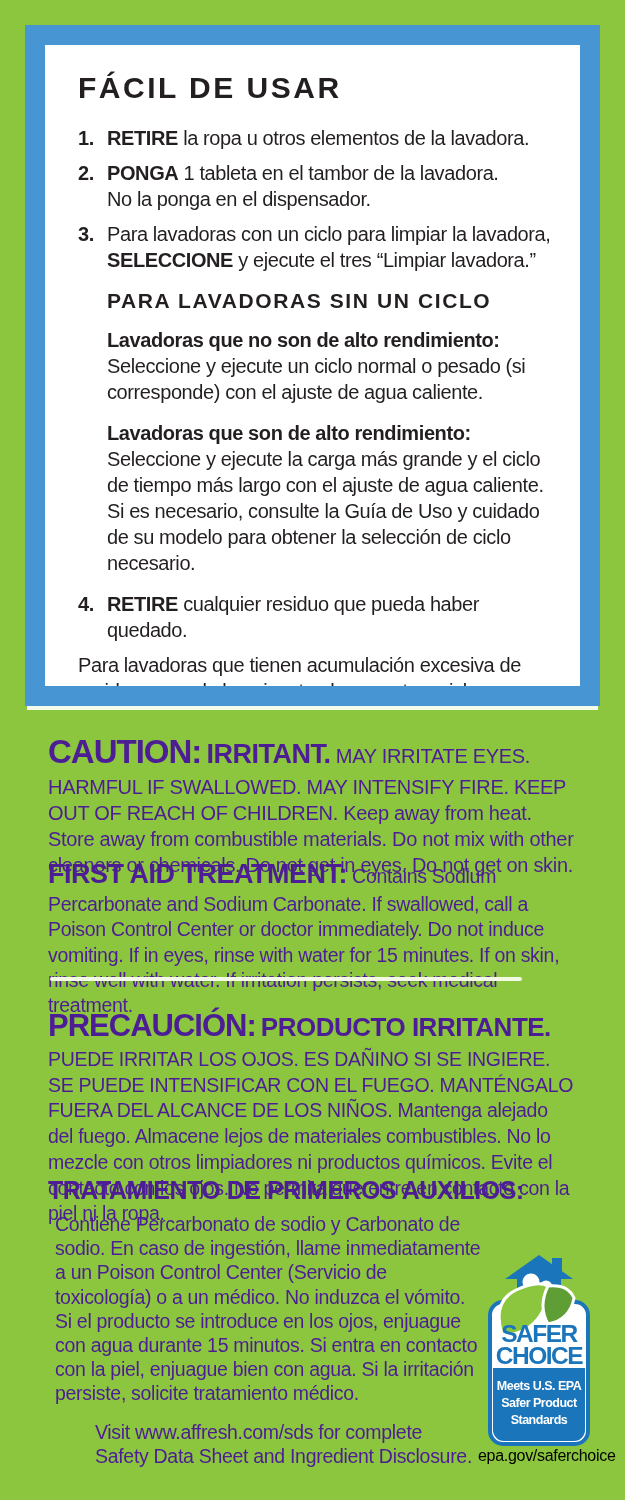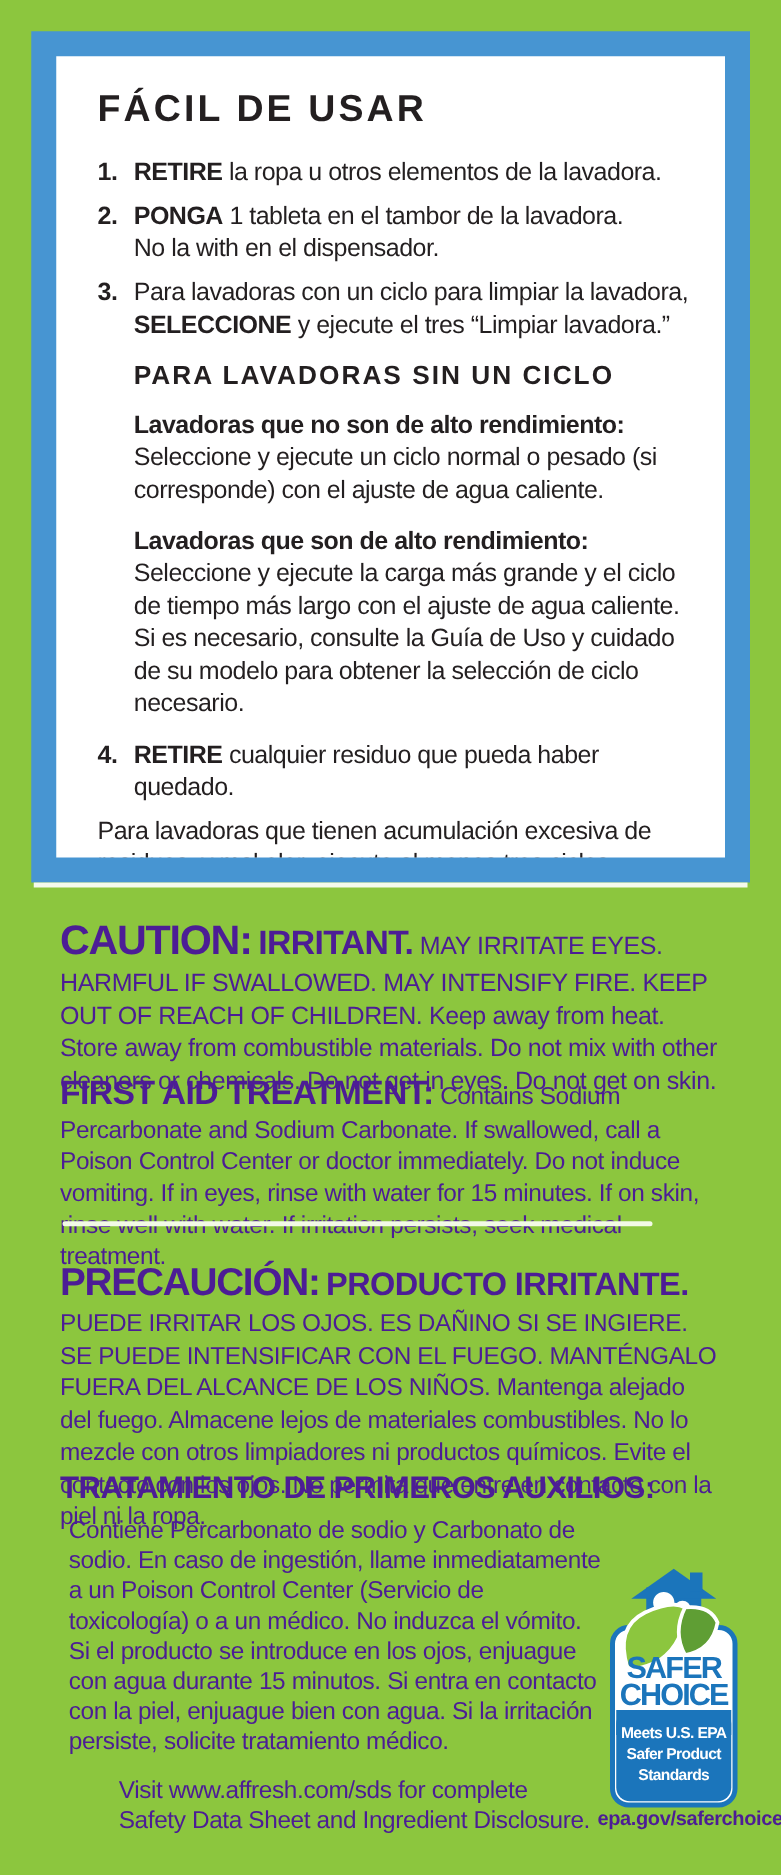--- a/index.html
+++ b/index.html
@@ -38,21 +38,21 @@
   .h-big-es{font-size:31px;font-weight:bold;letter-spacing:-1px;}
   .h-med-es{font-size:26px;font-weight:bold;letter-spacing:-0.5px;}
   .firstaid-es-h{position:absolute;left:48px;top:1176px;margin:0;
     font-size:25px;font-weight:bold;letter-spacing:-0.5px;}
   .firstaid-es-b{position:absolute;left:55px;top:1212px;width:428px;margin:0;
     font-size:19.5px;line-height:1.24;}
   
   .footer-text{position:absolute;right:153px;top:1420px;margin:0;text-align:left;
     font-size:19.5px;line-height:1.25;}
   .epa-link{position:absolute;left:478px;top:1447px;width:118px;margin:0;
-    text-align:center;font-size:16px;font-weight:bold;color:#4c1d95;letter-spacing:-0.3px;}
+    text-align:center;font-size:16px;font-weight:normal;color:#000000;letter-spacing:-0.3px;}
   
   .safer-badge{position:absolute;left:486px;top:1252px;width:106px;height:196px;}
   .safer-badge svg{display:block;width:106px;height:196px;}
 </style>
 </head>
 <body>
 
 <div id="label">
 
   <div class="card">
@@ -67,21 +67,21 @@
             <span class="bold">RETIRE</span>
             <span>la ropa u otros elementos de la lavadora.</span>
           </span>
         </div>
 
         <div class="step">
           <span class="step-num">2.</span>
           <span class="step-body">
             <span class="bold">PONGA</span>
             <span>1 tableta en el tambor de la lavadora.</span>
-            <span class="block">No la with en el dispensador.</span>
+            <span class="block">No la ponga en el dispensador.</span>
           </span>
         </div>
 
         <div class="step">
           <span class="step-num">3.</span>
           <span class="step-body">
             <span class="block">Para lavadoras con un ciclo para limpiar la lavadora,</span>
             <span class="bold">SELECCIONE</span>
             <span>y ejecute el tres “Limpiar lavadora.”</span>
           </span>

